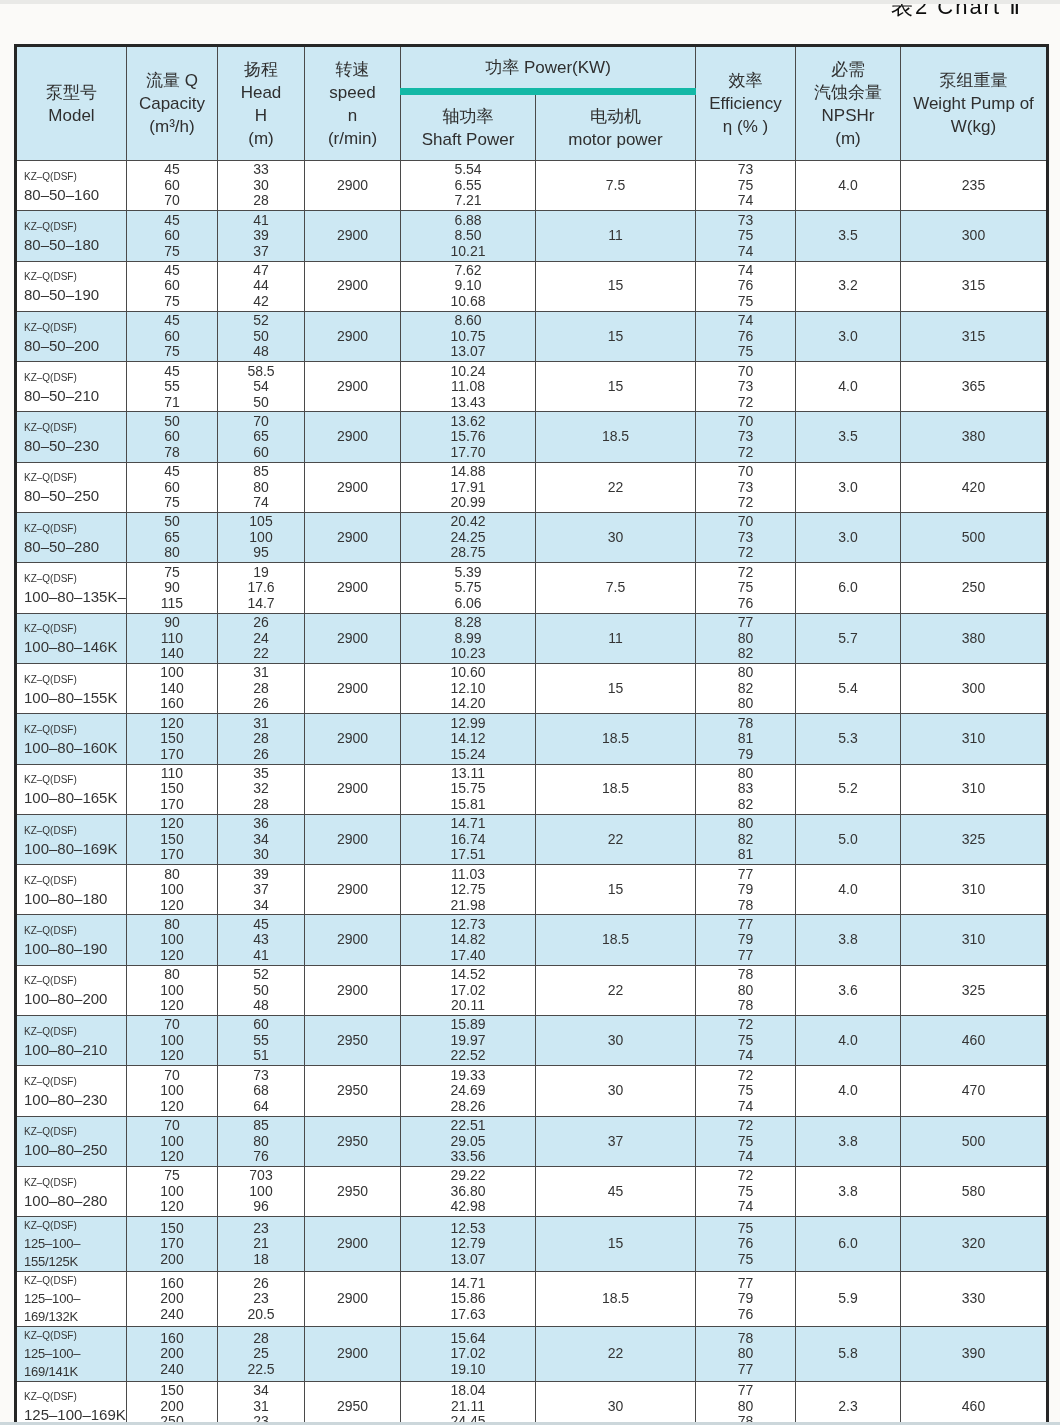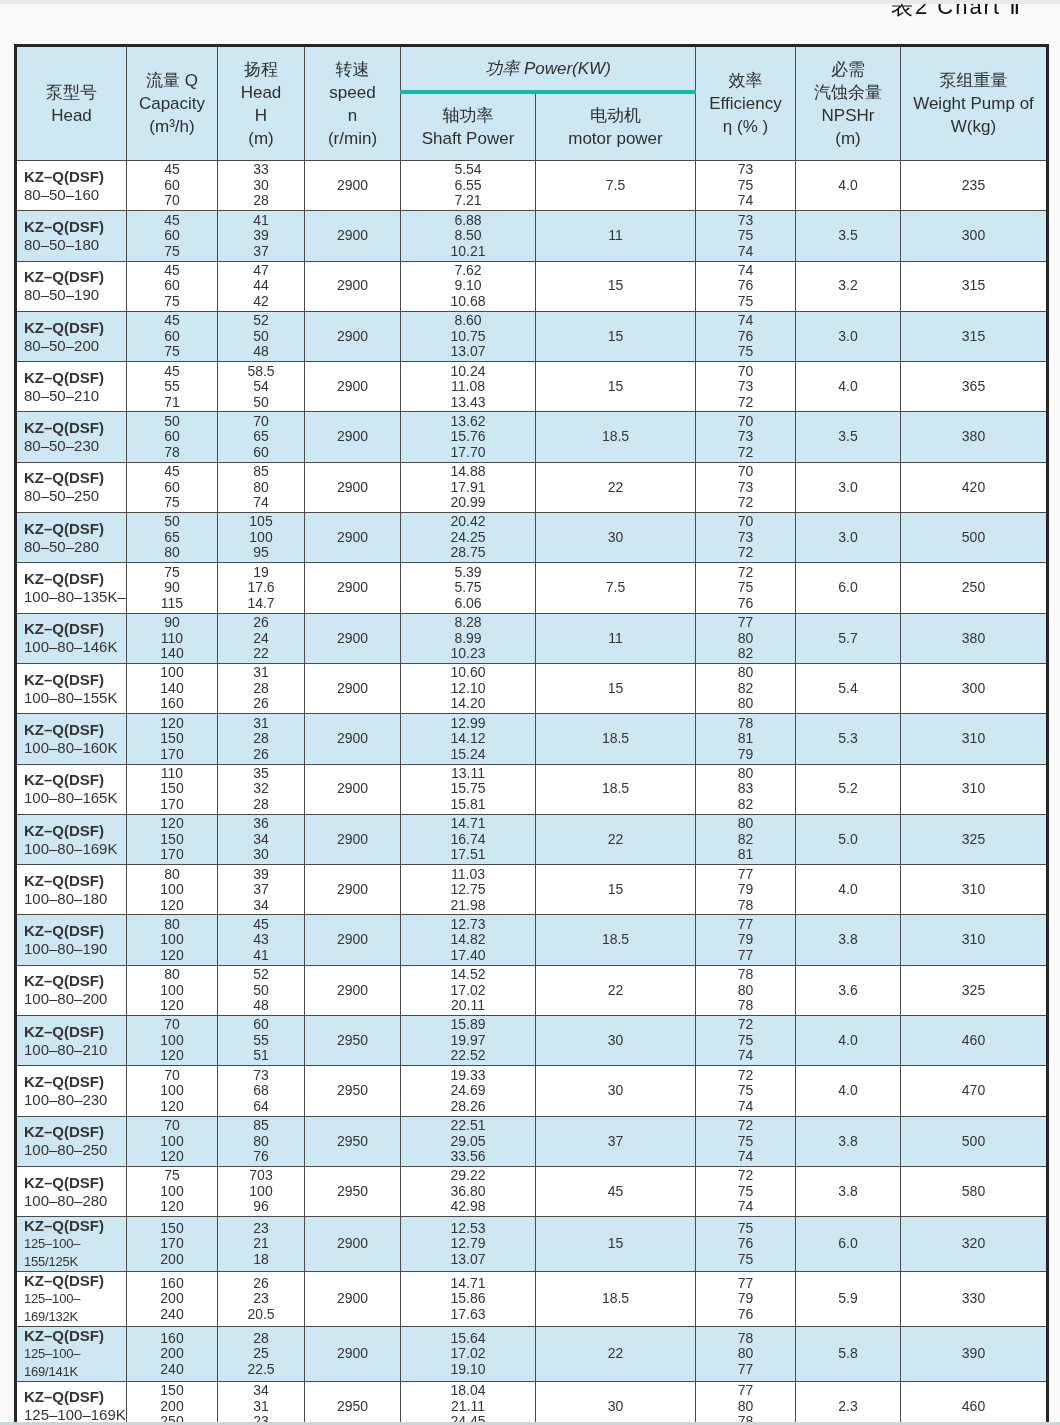--- a/index.html
+++ b/index.html
@@ -40,35 +40,35 @@
   }
   thead th {
     background:#cde8f3;
     font-weight:normal;
     font-size:17px;
     line-height:23px;
     color:#2f2f2f;
   }
   thead tr.h1 { height:46px; }
   thead tr.h2 { height:69px; }
-  th.power-group { border-bottom:4px solid #14b8a6;font-style:italic; }
+  th.power-group { border-bottom:7px solid #14b8a6; }
   tbody tr { height:50.3px; }
   tbody td {
     font-size:14px;
     line-height:15.5px;
     color:#343434;
     background:#ffffff;
   }
   tbody tr.alt td { background:#cde8f3; }
   td.model {
     text-align:left;
     padding-left:7px;
     line-height:18px;
   }
-  td.model .m1 { font-size:15px; display:block;font-weight:bold; }
+  td.model .m1 { font-size:10px; display:block; }
   td.model .m2 { font-size:15px; display:block; }
   td.model .m2.tight {
     font-size:13px;
     letter-spacing:-0.2px;
   }
   .bottom-strip {
     position:absolute;
     left:0; bottom:0;
     width:100%; height:7px;
     background:#ccd7db;
@@ -89,21 +89,21 @@
       <col style="width:96px">
       <col style="width:135px">
       <col style="width:160px">
       <col style="width:100px">
       <col style="width:105px">
       <col style="width:147px">
     </colgroup>
     <thead>
       <tr class="h1">
         <th rowspan="2">泵型号
-Head</th>
+Model</th>
         <th rowspan="2">流量 Q
 Capacity
 (m³/h)</th>
         <th rowspan="2">扬程
 Head
 H
 (m)</th>
         <th rowspan="2">转速
 speed
 n

